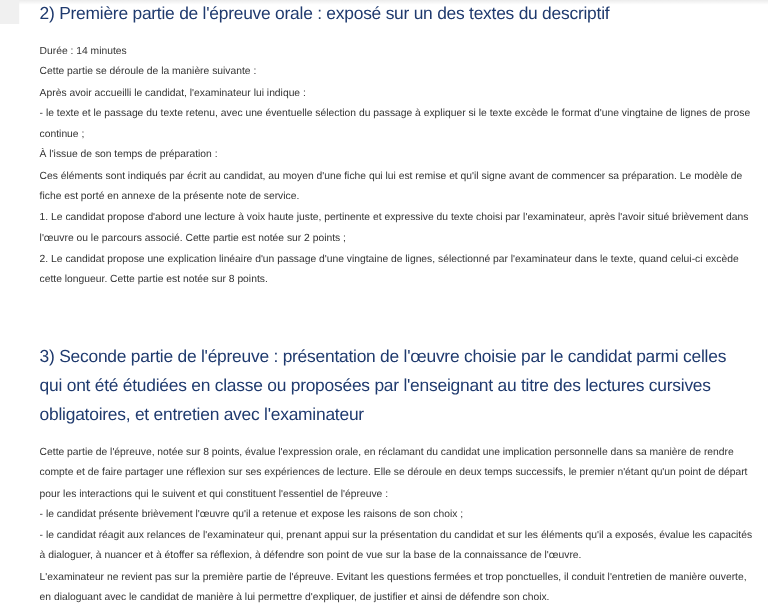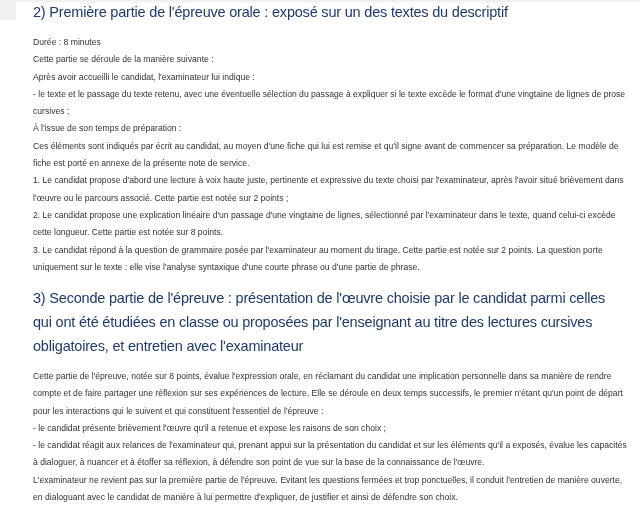--- a/index.html
+++ b/index.html
@@ -40,29 +40,28 @@
 </head>
 <body>
 
 <div class="top-shade"></div>
 <div class="corner-block"></div>
 
 <div class="content">
   <h2 class="s2">2) Première partie de l'épreuve orale : exposé sur un des textes du descriptif</h2>
 
   <div class="para" id="block2">
-    <p>Durée : 8 minutes</p>
+    <p>Durée : 14 minutes</p>
     <p>Cette partie se déroule de la manière suivante :</p>
     <p>Après avoir accueilli le candidat, l'examinateur lui indique :</p>
-    <p>- le texte et le passage du texte retenu, avec une éventuelle sélection du passage à expliquer si le texte excède le format d'une vingtaine de lignes de prose cursives ;</p>
+    <p>- le texte et le passage du texte retenu, avec une éventuelle sélection du passage à expliquer si le texte excède le format d'une vingtaine de lignes de prose continue ;</p>
     <p>À l'issue de son temps de préparation :</p>
     <p>Ces éléments sont indiqués par écrit au candidat, au moyen d'une fiche qui lui est remise et qu'il signe avant de commencer sa préparation. Le modèle de fiche est porté en annexe de la présente note de service.</p>
     <p>1. Le candidat propose d'abord une lecture à voix haute juste, pertinente et expressive du texte choisi par l'examinateur, après l'avoir situé brièvement dans l'œuvre ou le parcours associé. Cette partie est notée sur 2 points ;</p>
     <p>2. Le candidat propose une explication linéaire d'un passage d'une vingtaine de lignes, sélectionné par l'examinateur dans le texte, quand celui-ci excède cette longueur. Cette partie est notée sur 8 points.</p>
-    <p>3. Le candidat répond à la question de grammaire posée par l'examinateur au moment du tirage. Cette partie est notée sur 2 points. La question porte uniquement sur le texte : elle vise l'analyse syntaxique d'une courte phrase ou d'une partie de phrase.</p>
   </div>
 
   <h2 class="s3">3) Seconde partie de l'épreuve : présentation de l'œuvre choisie par le candidat parmi celles qui ont été étudiées en classe ou proposées par l'enseignant au titre des lectures cursives obligatoires, et entretien avec l'examinateur</h2>
 
   <div class="para" id="block3">
     <p>Cette partie de l'épreuve, notée sur 8 points, évalue l'expression orale, en réclamant du candidat une implication personnelle dans sa manière de rendre compte et de faire partager une réflexion sur ses expériences de lecture. Elle se déroule en deux temps successifs, le premier n'étant qu'un point de départ pour les interactions qui le suivent et qui constituent l'essentiel de l'épreuve :</p>
     <p>- le candidat présente brièvement l'œuvre qu'il a retenue et expose les raisons de son choix ;</p>
     <p>- le candidat réagit aux relances de l'examinateur qui, prenant appui sur la présentation du candidat et sur les éléments qu'il a exposés, évalue les capacités à dialoguer, à nuancer et à étoffer sa réflexion, à défendre son point de vue sur la base de la connaissance de l'œuvre.</p>
     <p>L'examinateur ne revient pas sur la première partie de l'épreuve. Evitant les questions fermées et trop ponctuelles, il conduit l'entretien de manière ouverte, en dialoguant avec le candidat de manière à lui permettre d'expliquer, de justifier et ainsi de défendre son choix.</p>
   </div>

